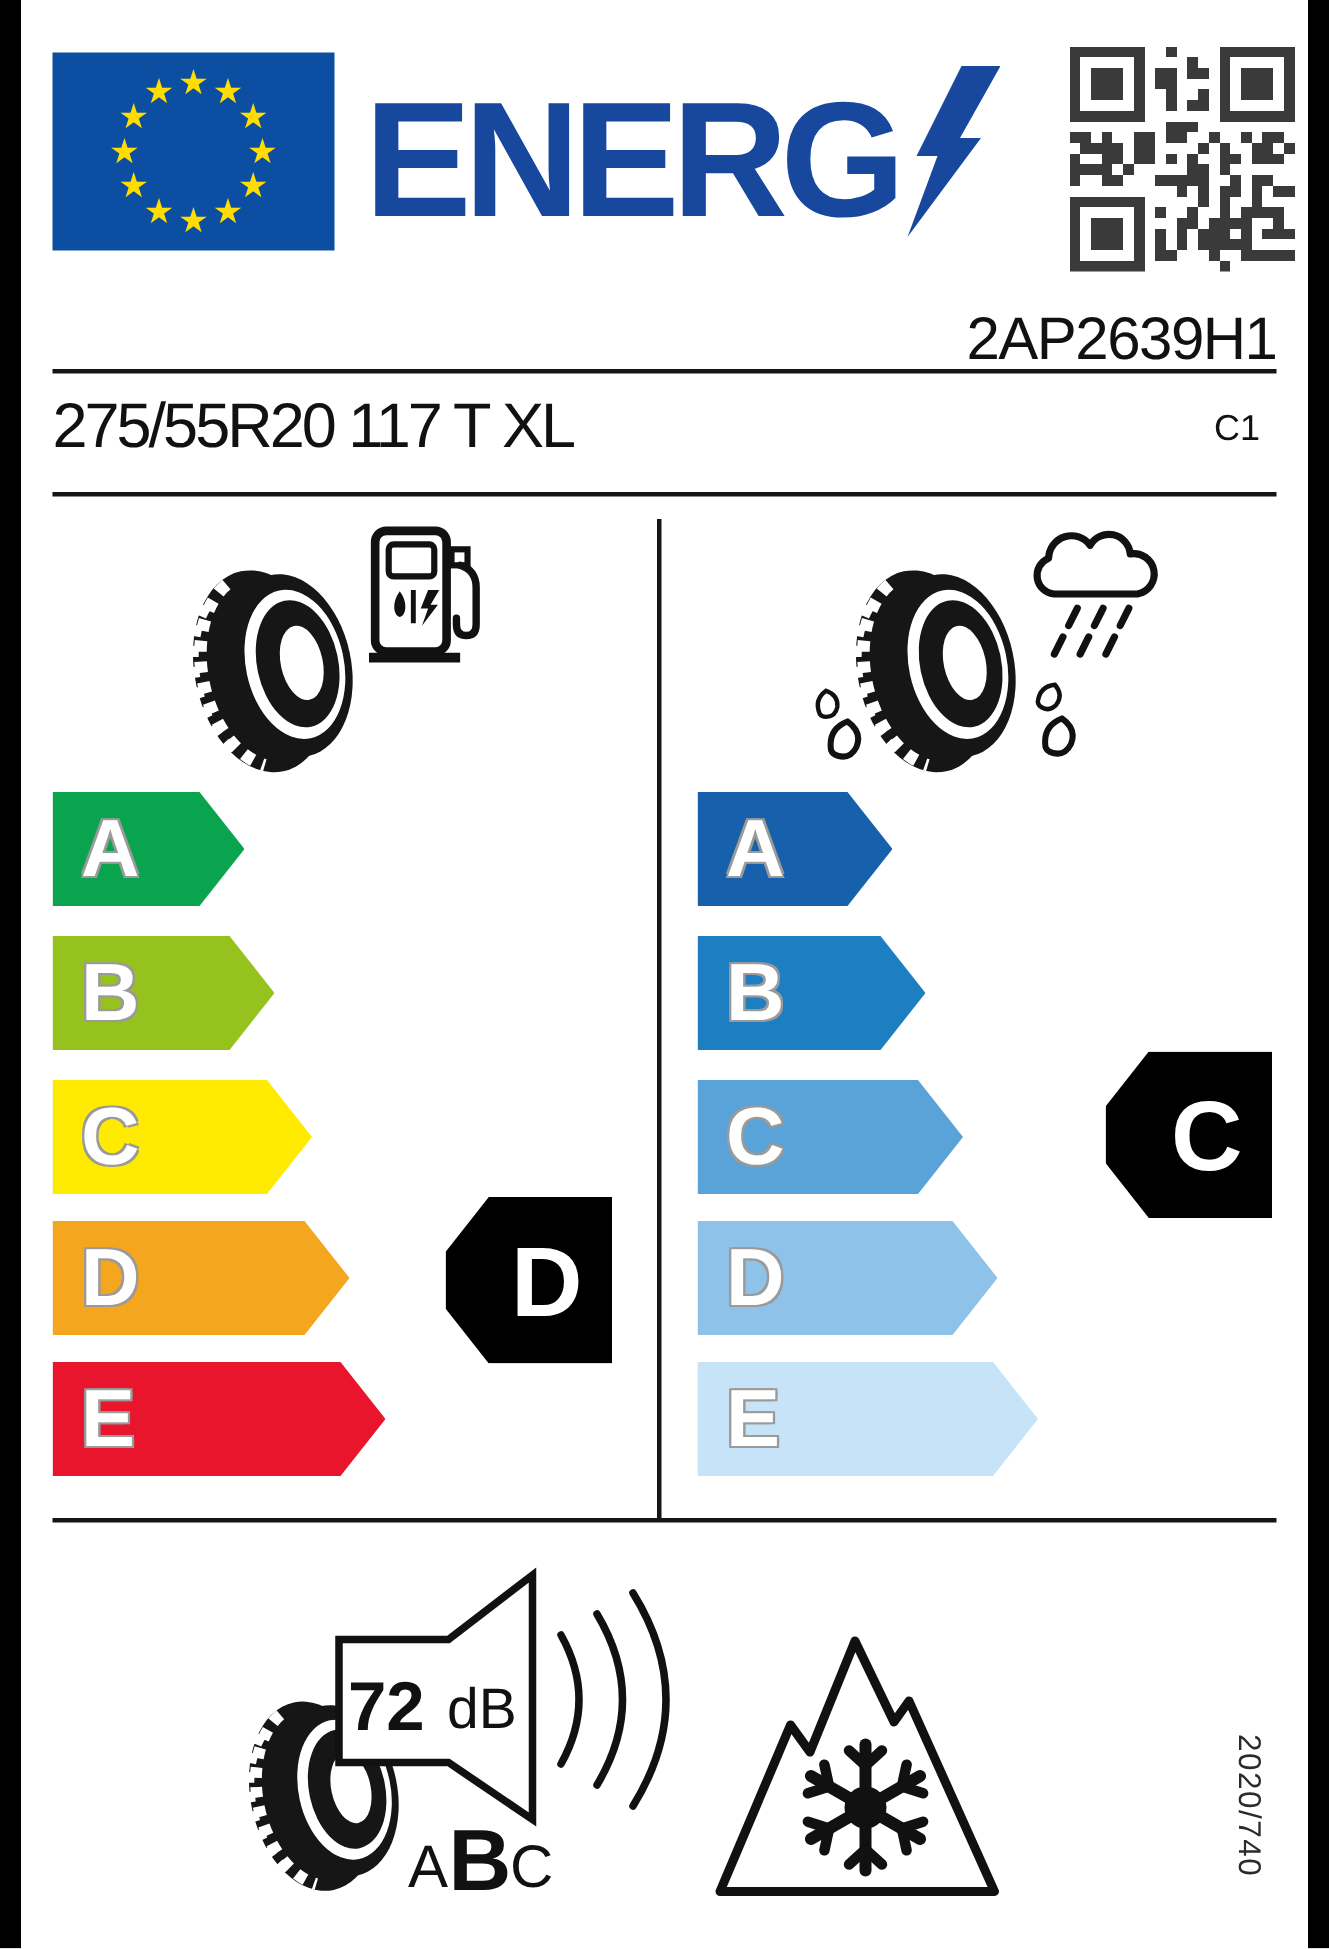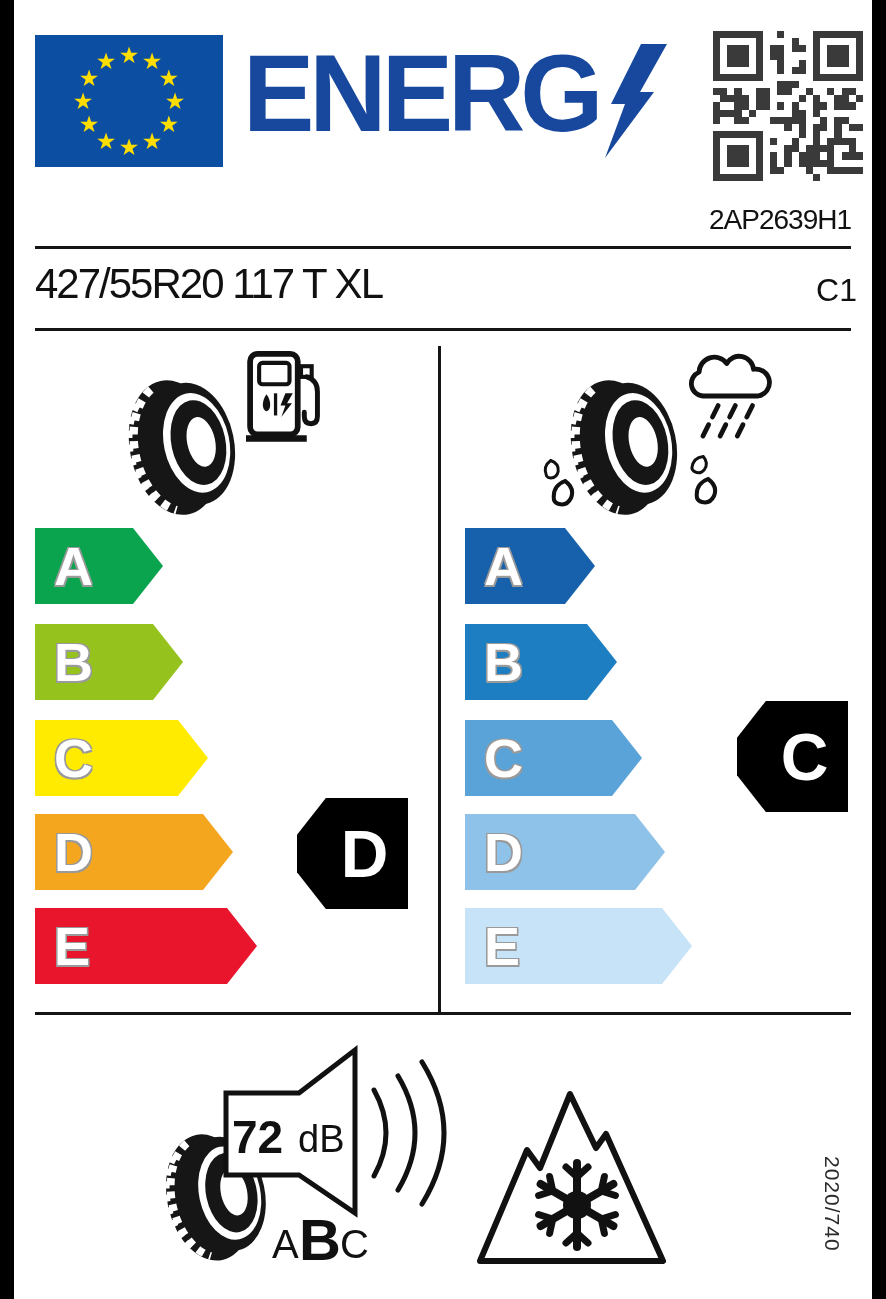--- a/index.html
+++ b/index.html
@@ -7,33 +7,33 @@
   #label{
     position:relative;width:886px;height:1299px;background:#fff;overflow:hidden;
     font-family:"Liberation Sans","DejaVu Sans",sans-serif;color:#111;
   }
   .edge{position:absolute;top:0;height:1299px;width:14px;background:#000;}
   .edge.left{left:0}.edge.right{right:0}
 
   
   .flag{position:absolute;left:35px;top:35px;width:188px;height:132px;background:#0b4ea2;}
   .star{position:absolute;transform:translate(-50%,-50%);color:#ffdd00;font-size:23px;line-height:1;}
-  .energ{position:absolute;left:243px;top:40px;display:flex;align-items:flex-start;}
+  .energ{position:absolute;left:243px;top:40px;display:flex;align-items:flex-end;}
   .energ .word{font-size:107px;line-height:1;font-weight:700;letter-spacing:-5px;color:#17489d;transform:scaleY(1.02);}
   .energ svg{margin-left:6px;margin-top:2px;}
   .qr{position:absolute;left:712px;top:31px;width:152px;height:150px;}
   .qr svg{width:100%;height:100%;shape-rendering:crispEdges;}
 
   
   .brand-name{position:absolute;left:35px;top:201px;font-size:38px;font-weight:700;letter-spacing:-1px;}
-  .type-id{position:absolute;right:35px;top:204px;font-size:28px;letter-spacing:-1px;}
+  .type-id{position:absolute;right:35px;top:204px;font-size:40px;letter-spacing:-1px;}
   .rule{position:absolute;left:35px;right:35px;height:3px;background:#151515;}
   .rule.r1{top:246px}.rule.r2{top:328px}.rule.r3{top:1012px}
   .tire-size{position:absolute;left:35px;top:260px;font-size:42px;letter-spacing:-2px;}
-  .tire-class{position:absolute;right:29px;top:272px;font-size:32px;}
+  .tire-class{position:absolute;right:46px;top:272px;font-size:24px;}
 
   .vdiv{position:absolute;left:438px;top:346px;width:3px;height:666px;background:#151515;}
 
   
   .icon-abs{position:absolute;}
   .fuel-icon{left:118px;top:346px;width:215px;height:182px;}
   .wet-icon{left:538px;top:346px;width:250px;height:182px;}
   .noise-icon{left:148px;top:1040px;width:322px;height:240px;}
   .snow-icon{left:470px;top:1078px;width:212px;height:202px;}
   .reg{position:absolute;left:820px;top:1156px;writing-mode:vertical-rl;font-size:21px;letter-spacing:1px;color:#2b2b2b;}
@@ -254,21 +254,21 @@
         <rect x="14" y="0" width="7" height="7" fill="#3a3a3a"></rect>
         <rect x="15" y="1" width="5" height="5" fill="#fff"></rect>
         <rect x="16" y="2" width="3" height="3" fill="#3a3a3a"></rect>
         <rect x="0" y="14" width="7" height="7" fill="#3a3a3a"></rect>
         <rect x="1" y="15" width="5" height="5" fill="#fff"></rect>
         <rect x="2" y="16" width="3" height="3" fill="#3a3a3a"></rect>
       </svg></div>
 
   <div class="type-id">2AP2639H1</div>
   <div class="rule r1"></div>
-  <div class="tire-size">427/55R20 117 T XL</div>
+  <div class="tire-size">275/55R20 117 T XL</div>
   <div class="tire-class">C1</div>
   <div class="rule r2"></div>
   <div class="vdiv"></div>
 
   <svg class="icon-abs fuel-icon" viewBox="0 0 215 182">
     <use href="#tire" xlink:href="#tire" x="8" y="24" width="112" height="152"></use>
     <use href="#pump" xlink:href="#pump" x="128" y="2" width="78" height="98"></use>
   </svg>
 
   <svg class="icon-abs wet-icon" viewBox="0 0 250 182">

